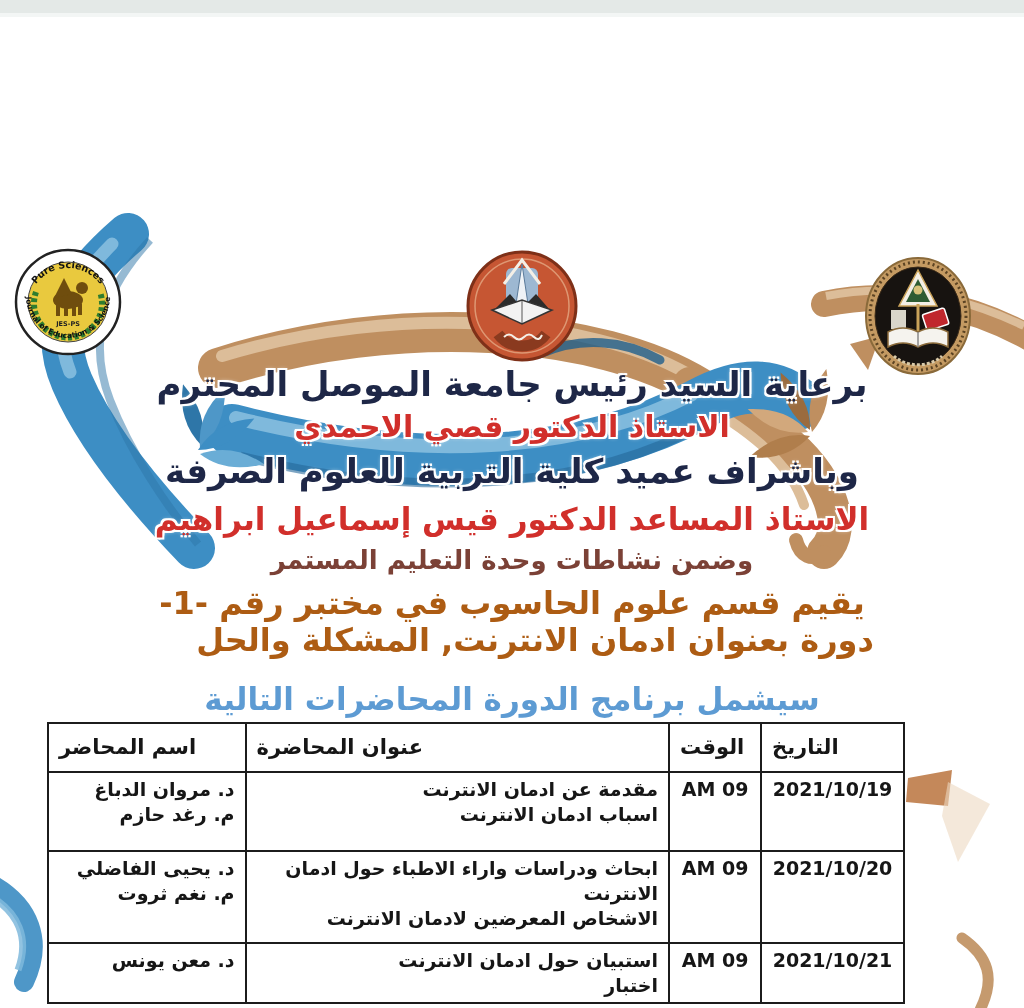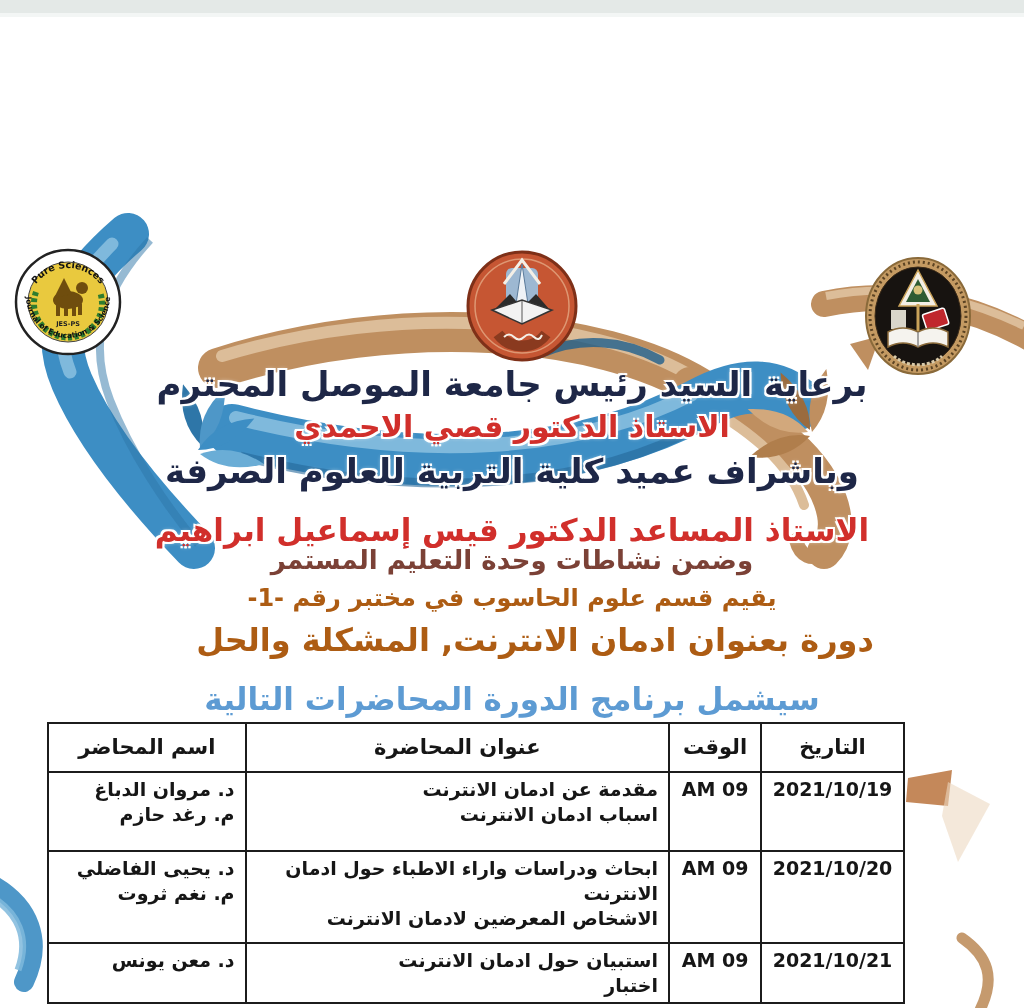--- a/index.html
+++ b/index.html
@@ -17,33 +17,33 @@
   .logo-right{left:862px;top:254px;width:112px;height:124px;}
 
   .hline{
     position:absolute;left:0;width:1024px;text-align:center;direction:rtl;
     font-weight:800;letter-spacing:0;white-space:nowrap;
     text-shadow:-2px -2px 0 #fff,2px -2px 0 #fff,-2px 2px 0 #fff,2px 2px 0 #fff,0 0 5px #fff;
   }
   .l1{top:364px;font-size:34px;color:#1e2747;}
   .l2{top:409px;font-size:30px;color:#d12f2b;}
   .l3{top:451px;font-size:34px;color:#1e2747;}
-  .l4{top:512px;font-size:31px;color:#d12f2b;}
+  .l4{top:501px;font-size:31px;color:#d12f2b;}
   .l5{top:545px;font-size:26px;color:#7b4136;}
-  .l6{top:584px;font-size:24px;color:#ad5c13;text-shadow:none;}
+  .l6{top:584px;font-size:32px;color:#ad5c13;text-shadow:none;}
   .l7{top:621px;font-size:32px;color:#ad5c13;text-shadow:none;padding-left:23px;}
   .l8{top:681px;font-size:31px;color:#5d9bd3;text-shadow:none;}
 
   table.sched{
     position:absolute;left:47px;top:722px;width:858px;
     border-collapse:collapse;direction:rtl;
     font-family:"DejaVu Sans",sans-serif;color:#161616;
   }
   table.sched td{border:2px solid #1c1c1c;padding:4px 10px;vertical-align:top;}
-  table.sched tr.hdr td{font-size:21px;font-weight:bold;text-align:center;vertical-align:middle;height:39px;}
+  table.sched tr.hdr td{font-size:21px;font-weight:bold;text-align:left;vertical-align:middle;height:39px;}
   table.sched td{font-size:19px;font-weight:bold;line-height:1.32;}
   .c-center{text-align:center;}
   .c-start{text-align:right;margin-left:12px;}
   .r1 td{height:69px;}
   .r2 td{height:82px;}
   .r3 td{height:44px;border-radius:17px;}
   .cellline{display:block;}
   .ltr{direction:ltr;unicode-bidi:isolate;text-align:center;}
 </style>
 </head>

